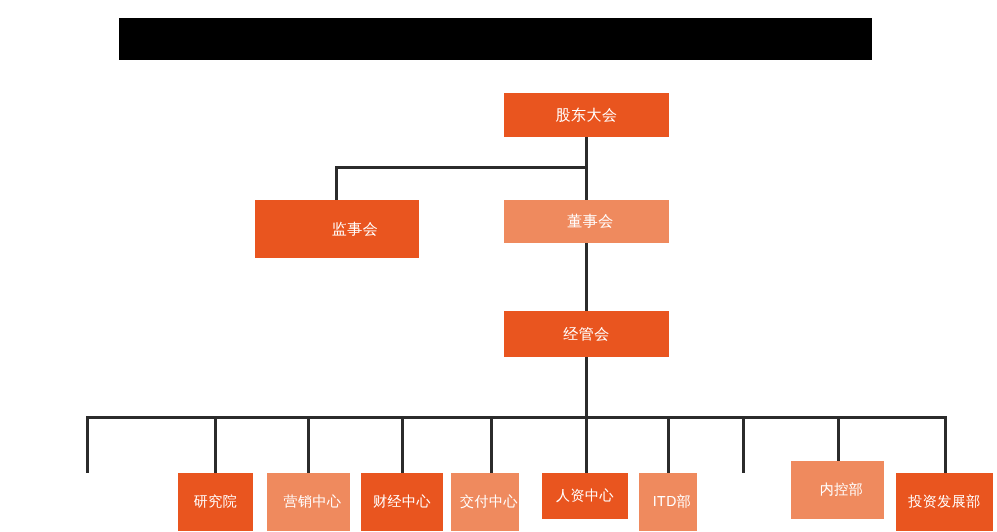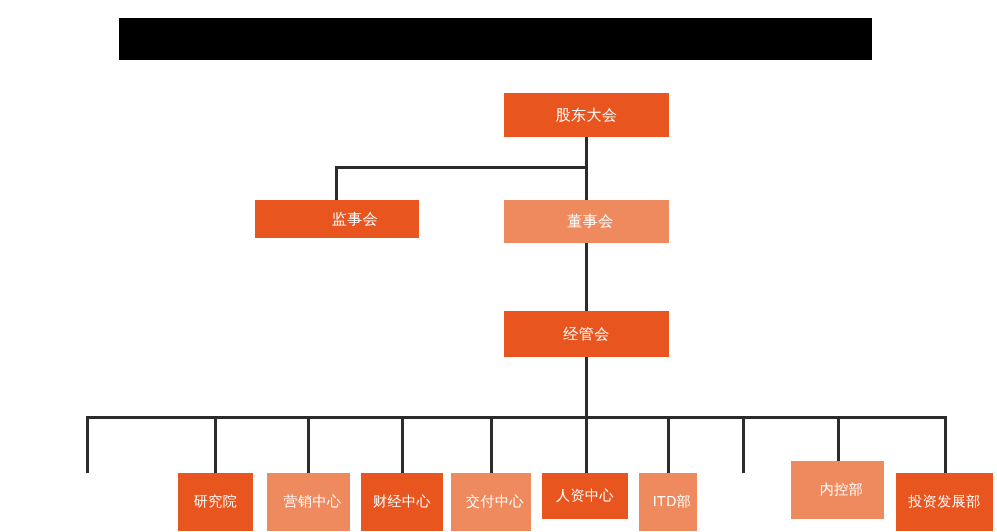--- a/index.html
+++ b/index.html
@@ -98,34 +98,34 @@
   <div class="line line-v" style="left:401px; top:416px; height:57px;"></div>
   <div class="line line-v" style="left:490px; top:416px; height:57px;"></div>
   <div class="line line-v" style="left:585px; top:416px; height:57px;"></div>
   <div class="line line-v" style="left:667px; top:416px; height:57px;"></div>
   <div class="line line-v" style="left:742px; top:416px; height:57px;"></div>
   <div class="line line-v" style="left:837px; top:416px; height:57px;"></div>
   <div class="line line-v" style="left:944px; top:416px; height:57px;"></div>
 
   <div class="node dark node-lg" style="left:504px; top:93px; width:165px; height:44px;">股东大会</div>
 
-  <div class="node dark node-lg" style="left:255px; top:200px; width:164px; height:38px;padding-left:36px;">监事会</div>
+  <div class="node dark node-lg" style="left:255px; top:200px; width:164px; height:58px;padding-left:36px;">监事会</div>
 
   <div class="node light node-lg" style="left:504px; top:200px; width:165px; height:43px;">董事会</div>
 
   <div class="node dark node-lg" style="left:504px; top:311px; width:165px; height:46px;">经管会</div>
 
 
   <div class="node dark node-sm" style="left:178px; top:473px; width:75px; height:58px;">研究院</div>
 
   <div class="node light node-sm" style="left:267px; top:473px; width:83px; height:58px;">营销中心</div>
 
   <div class="node dark node-sm" style="left:361px; top:473px; width:82px; height:58px;">财经中心</div>
 
-  <div class="node light node-sm" style="left:451px; top:473px; width:80px; height:58px;">交付中心</div>
+  <div class="node light node-sm" style="left:451px; top:473px; width:68px; height:58px;">交付中心</div>
 
   <div class="node dark node-sm" style="left:542px; top:473px; width:86px; height:46px;">人资中心</div>
 
   <div class="node light node-sm" style="left:639px; top:473px; width:58px; height:58px;">ITD部</div>
 
 
   <div class="node light node-sm" style="left:791px; top:461px; width:93px; height:58px;">内控部</div>
 
   <div class="node dark node-sm" style="left:896px; top:473px; width:97px; height:58px;">投资发展部</div>
 

